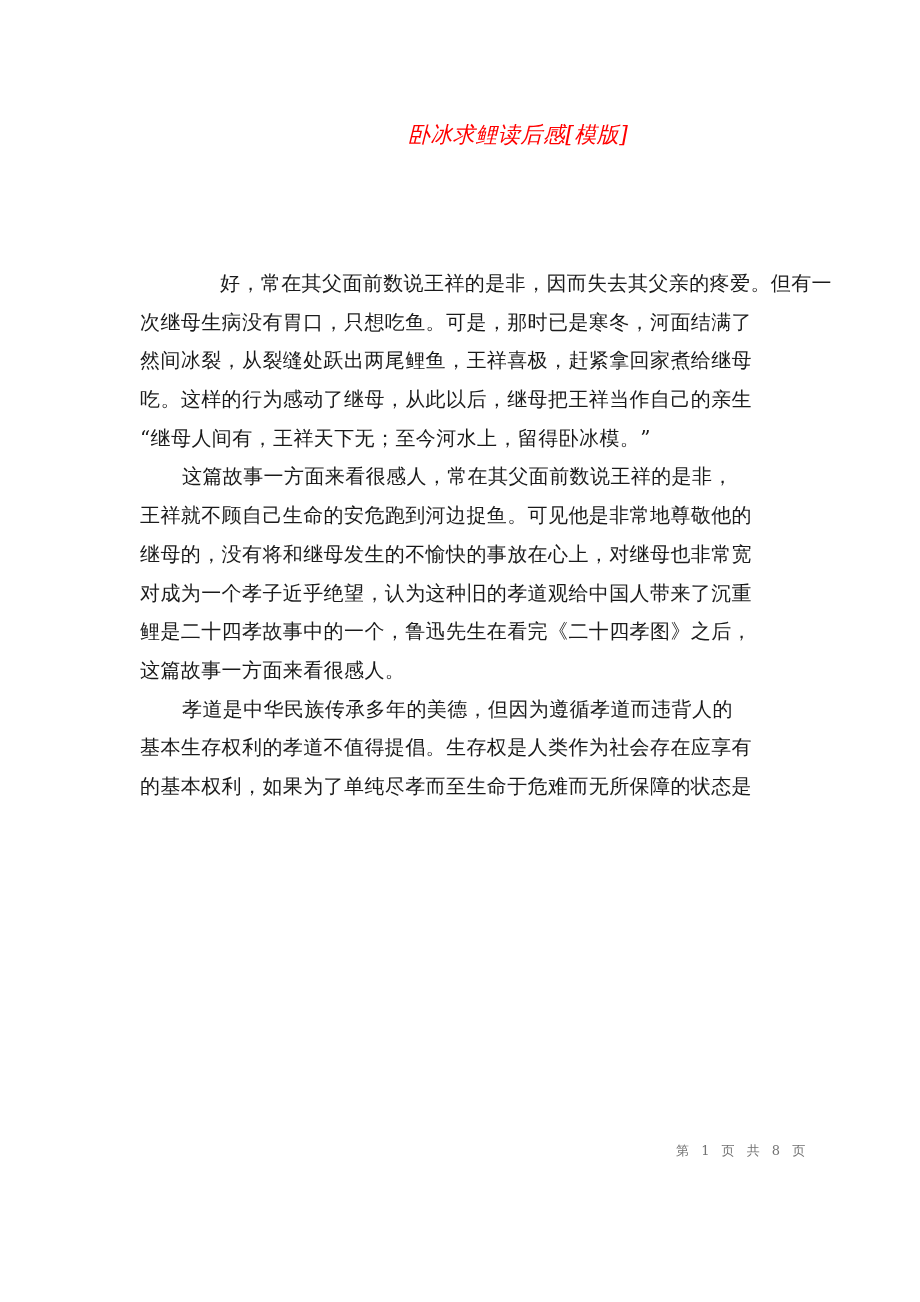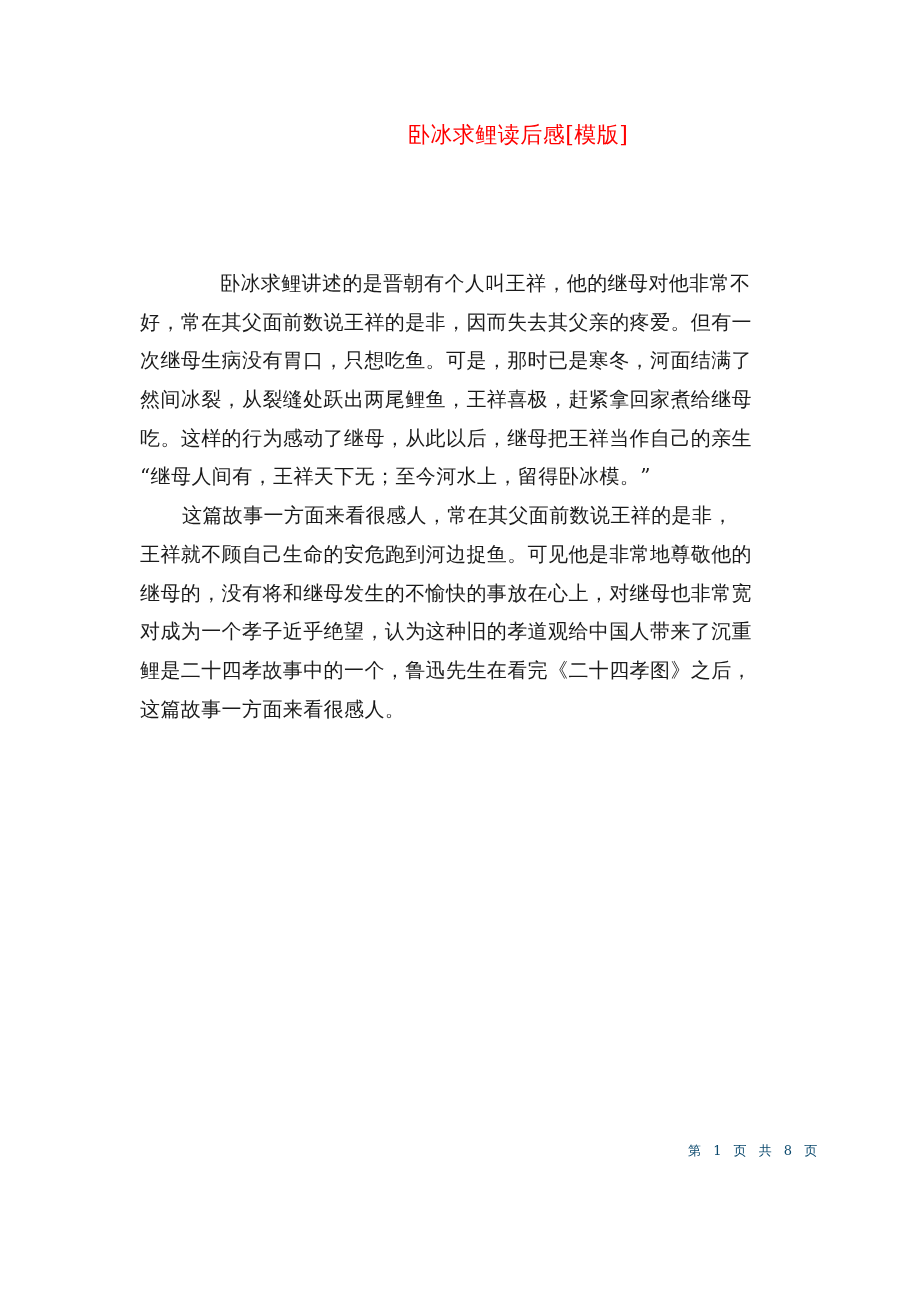--- a/index.html
+++ b/index.html
@@ -27,20 +27,21 @@
       left: 0;
       width: 920px;
       top: 118px;
       text-align: center;
       padding-left: 116px;
       box-sizing: border-box;
       font-size: 22px;
       line-height: 34px;
       color: #ff0000;
       letter-spacing: 0.5px;
+      font-style: italic;
     }
     .body-text {
       position: absolute;
       left: 140px;
       top: 264px;
       width: 644px;
     }
     .para {
       margin: 0;
       font-size: 20px;
@@ -59,51 +60,54 @@
     }
     .indent-small .line:first-child {
       padding-left: 42px;
     }
     .footer {
       position: absolute;
       top: 1142px;
       left: 676px;
       font-size: 13px;
       line-height: 18px;
-      color: #0c4a6e;
+      color: #737373;
       letter-spacing: 4px;
       white-space: nowrap;
-      margin-left: 12px;
     }
   </style>
 </head>
 <body>
 
 <div class="page">
 
   <div class="title">卧冰求鲤读后感[模版]</div>
 
   <div class="body-text">
 
     <p class="para indent-first" style="margin-bottom:0;">
-      <span class="line">卧冰求鲤讲述的是晋朝有个人叫王祥，他的继母对他非常不</span>
       <span class="line">好，常在其父面前数说王祥的是非，因而失去其父亲的疼爱。但有一</span>
       <span class="line">次继母生病没有胃口，只想吃鱼。可是，那时已是寒冬，河面结满了</span>
       <span class="line">然间冰裂，从裂缝处跃出两尾鲤鱼，王祥喜极，赶紧拿回家煮给继母</span>
       <span class="line">吃。这样的行为感动了继母，从此以后，继母把王祥当作自己的亲生</span>
       <span class="line">“继母人间有，王祥天下无；至今河水上，留得卧冰模。”</span>
     </p>
 
     <p class="para indent-small" style="margin-top:0;">
       <span class="line">这篇故事一方面来看很感人，常在其父面前数说王祥的是非，</span>
       <span class="line">王祥就不顾自己生命的安危跑到河边捉鱼。可见他是非常地尊敬他的</span>
       <span class="line">继母的，没有将和继母发生的不愉快的事放在心上，对继母也非常宽</span>
       <span class="line">对成为一个孝子近乎绝望，认为这种旧的孝道观给中国人带来了沉重</span>
       <span class="line">鲤是二十四孝故事中的一个，鲁迅先生在看完《二十四孝图》之后，</span>
       <span class="line">这篇故事一方面来看很感人。</span>
     </p>
 
+    <p class="para indent-small" style="margin-top:0;">
+      <span class="line">孝道是中华民族传承多年的美德，但因为遵循孝道而违背人的</span>
+      <span class="line">基本生存权利的孝道不值得提倡。生存权是人类作为社会存在应享有</span>
+      <span class="line">的基本权利，如果为了单纯尽孝而至生命于危难而无所保障的状态是</span>
+    </p>
 
   </div>
 
   <div class="footer">第 1 页 共 8 页</div>
 
 </div>
 
 </body></html>

